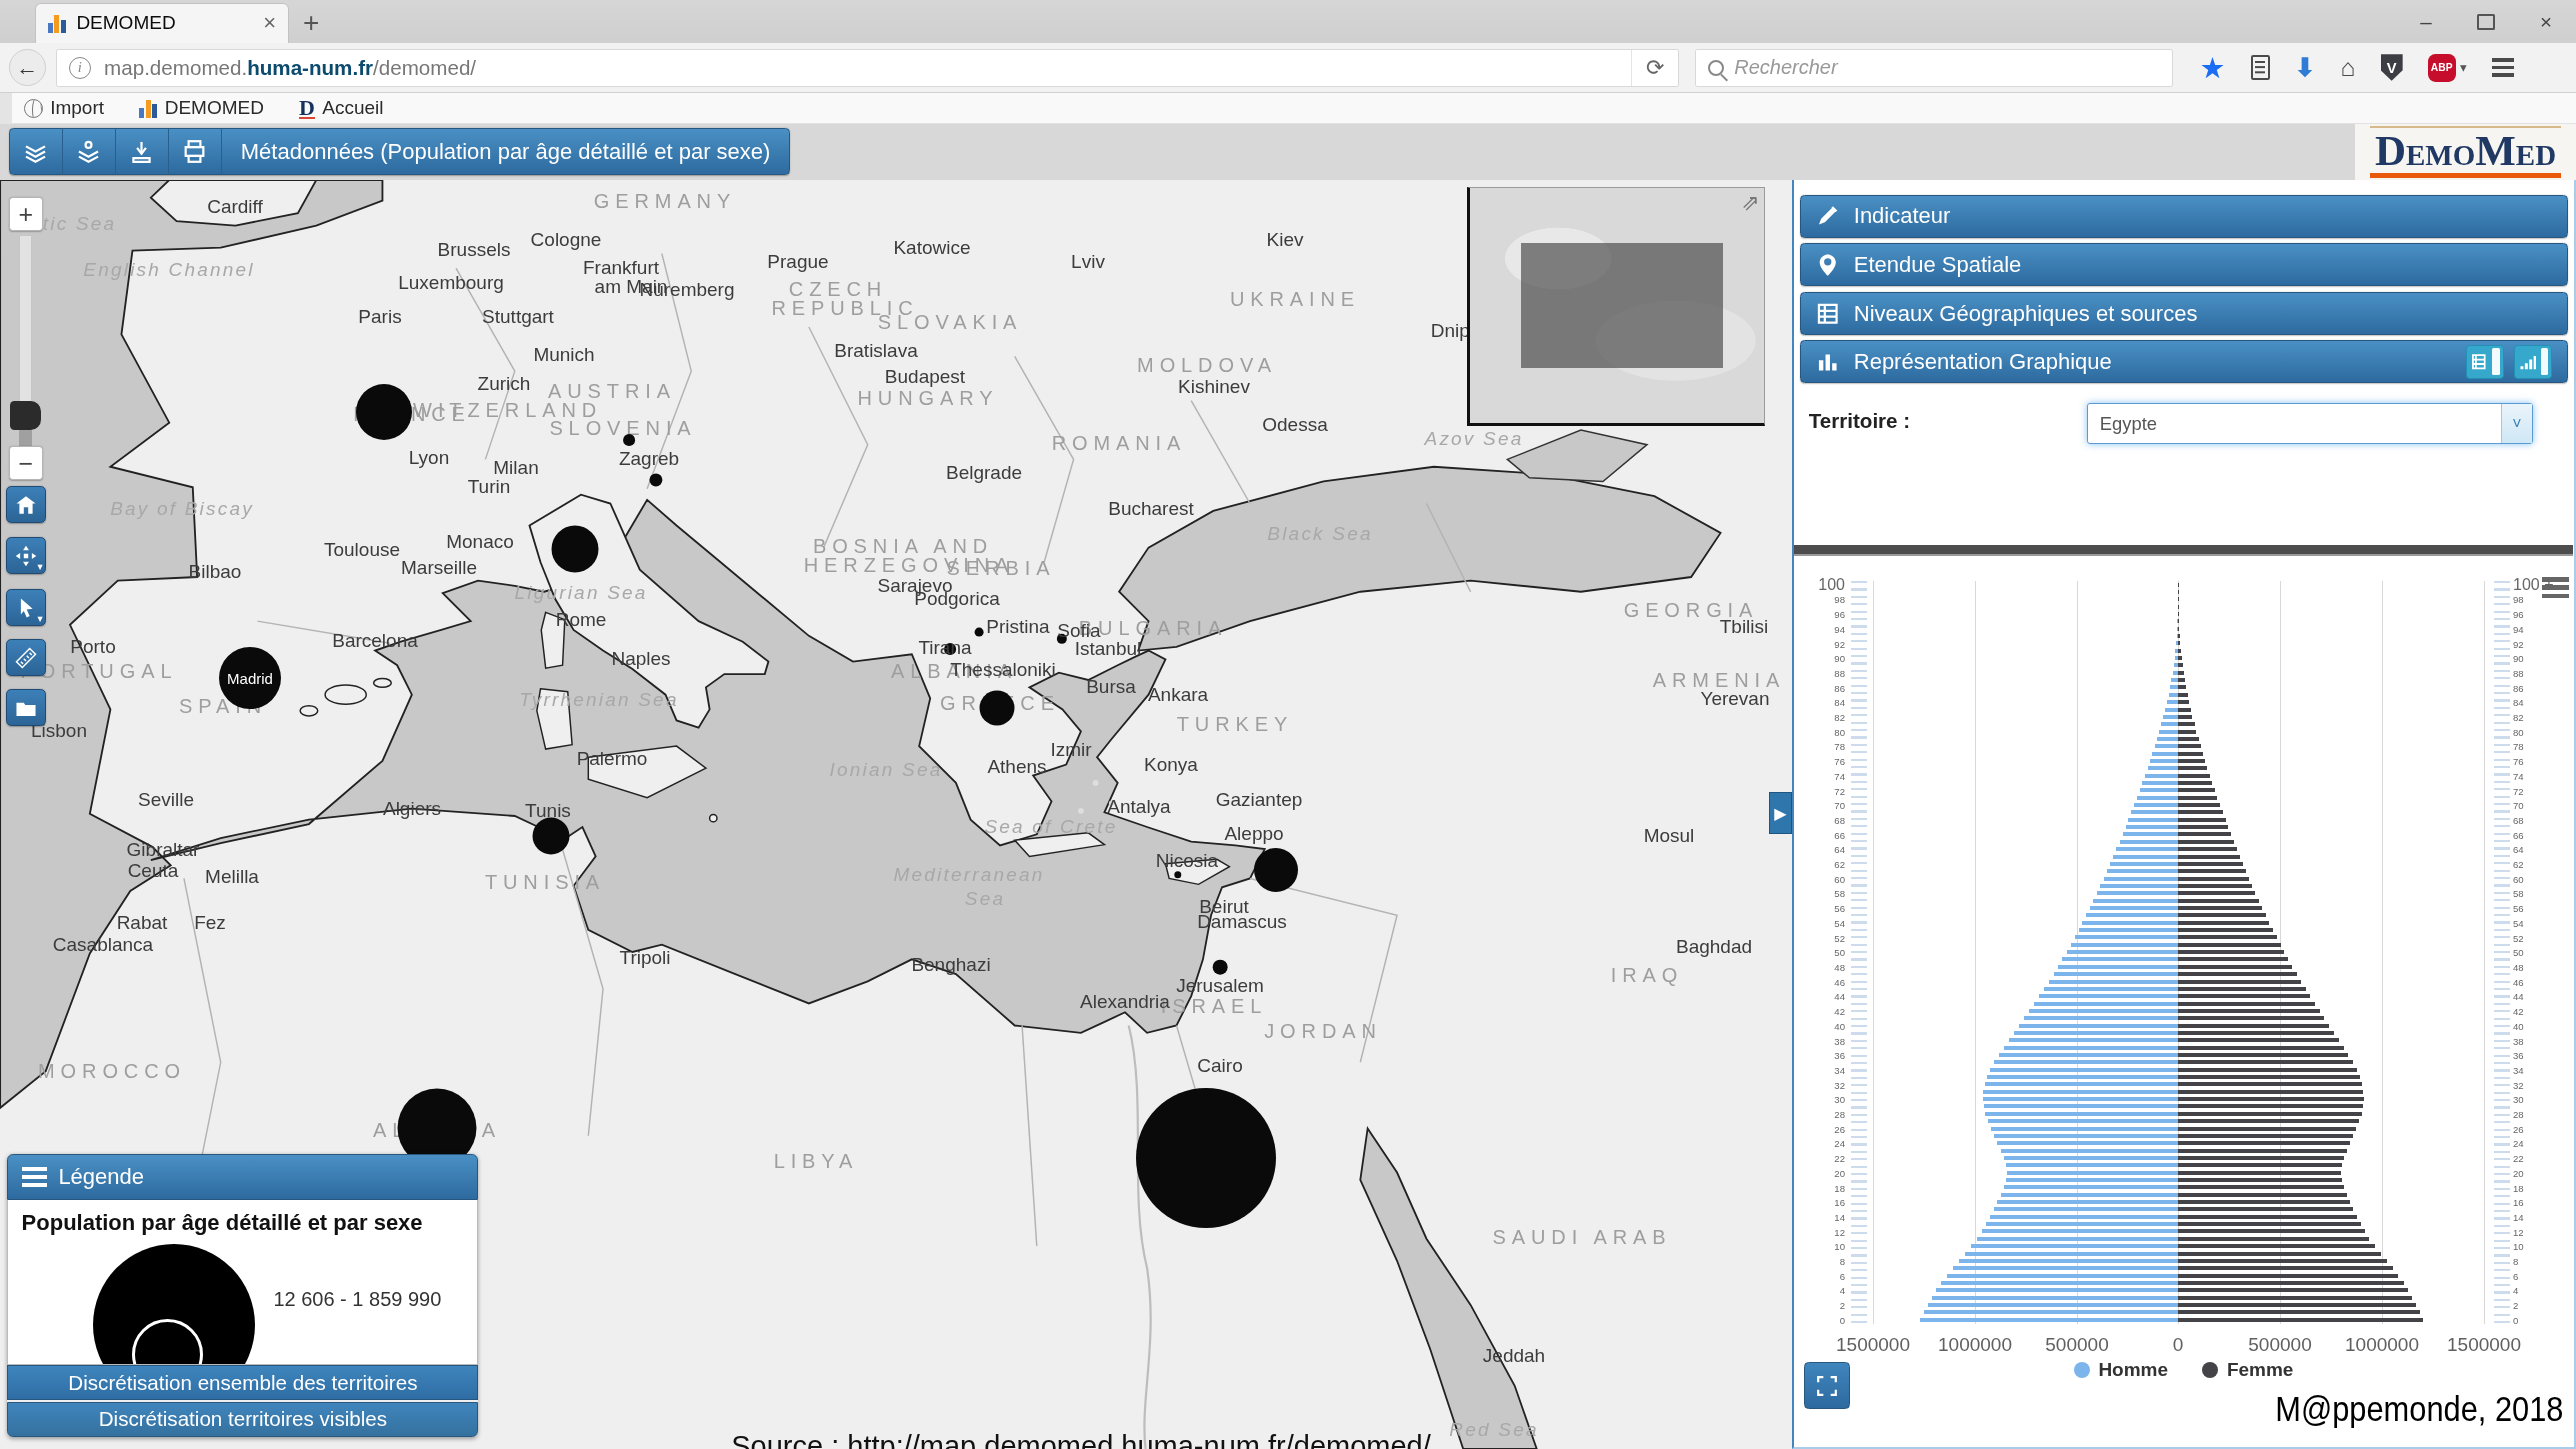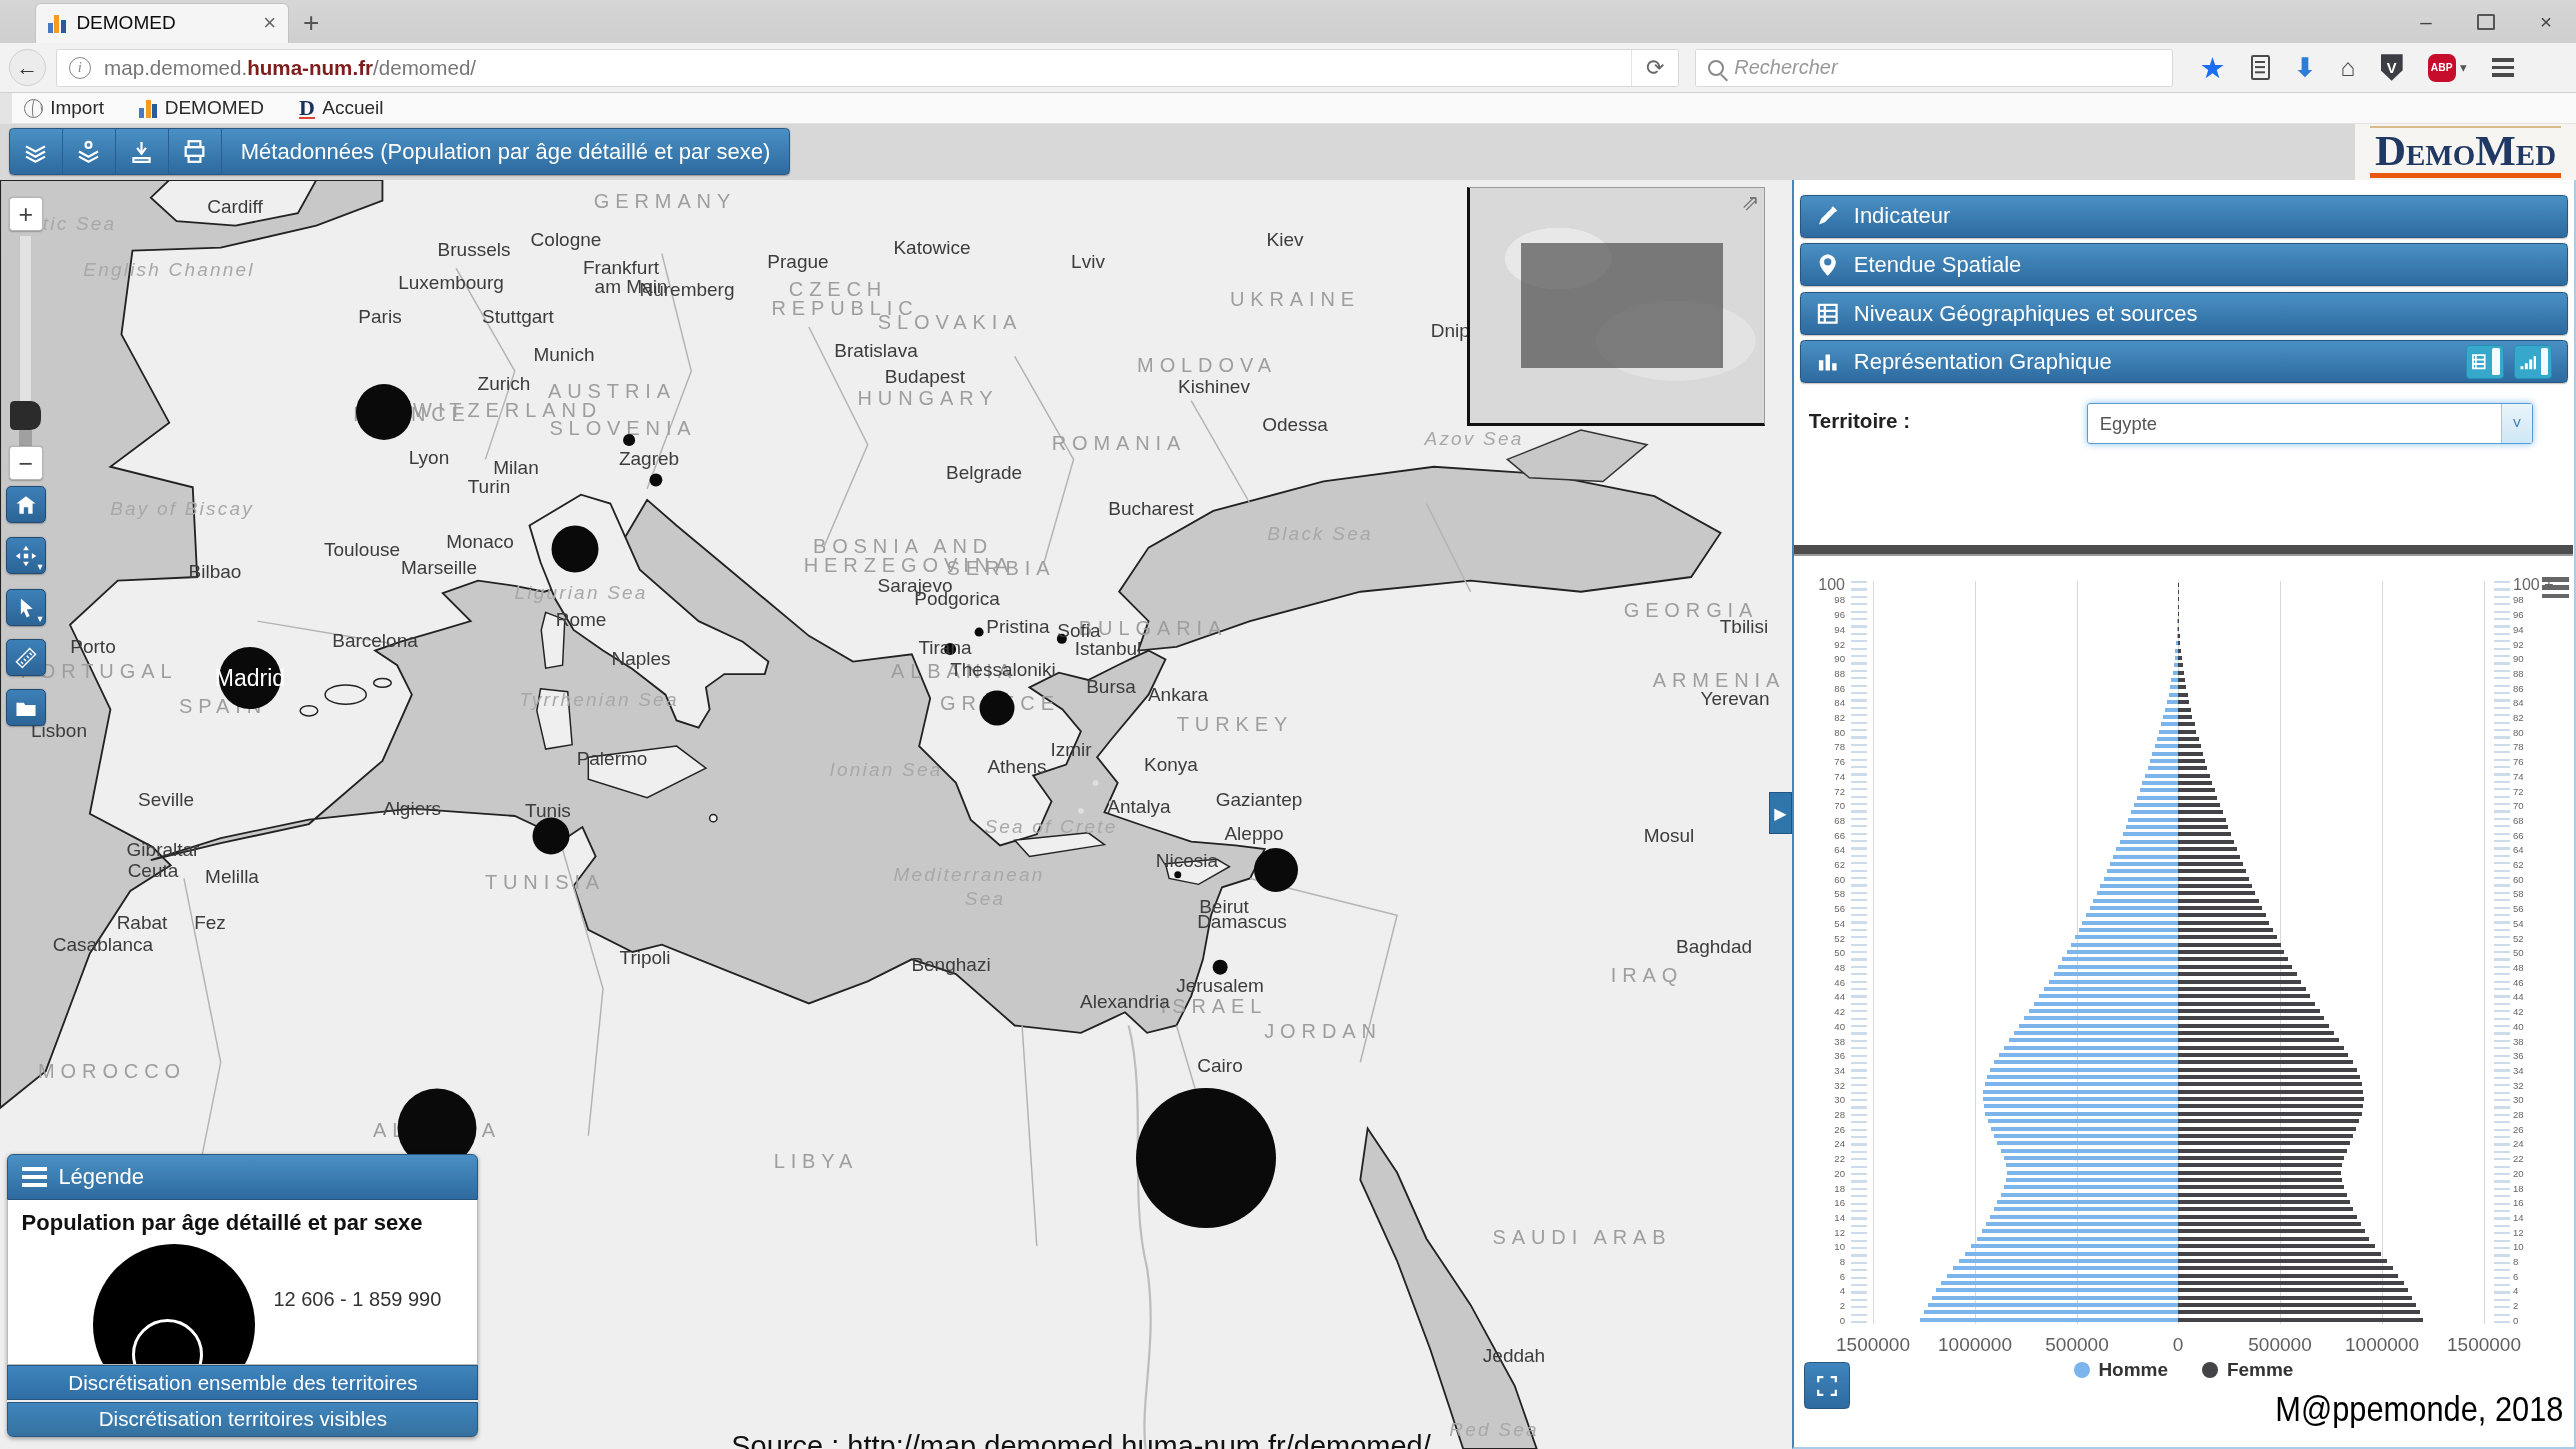--- a/index.html
+++ b/index.html
@@ -17,21 +17,21 @@
   .newtab { position:absolute; left:303px; top:7.4px; font-size:28px; color:#555; }
   .winctl { position:absolute; top:0; right:0; height:43px; display:flex; }
   .winctl > div { width:60px; height:43px; display:flex; align-items:center; justify-content:center; color:#444; font-size:20.6px; }
   .restore-box { width:17.6px; height:16px; border:2.2px solid #555; border-radius:1.5px; }
 
   #navbar { position:absolute; left:0; top:43px; width:2576px; height:50px; background:#f2f2f2; border-bottom:0.7px solid #d0d0d0; display:flex; align-items:center; }
   .backbtn { width:37px; height:37px; margin-left:8.8px; border-radius:50%; background:#ececec; border:0.7px solid #cfcfcf; display:flex; align-items:center; justify-content:center; font-size:22px; color:#3a3a3a; }
   .urlfield { position:relative; margin-left:10.3px; width:1623px; height:38px; background:#fff; border:0.7px solid #d8d8d8; border-radius:2.2px; display:flex; align-items:center; }
   .info-i { width:22px; height:22px; margin-left:11.8px; border:1.5px solid #888; border-radius:50%; color:#888; font-size:14.7px; font-family:"Liberation Serif",serif; display:flex; align-items:center; justify-content:center; font-style:italic; }
   .urltext { margin-left:13.2px; font-size:20.6px; color:#777; }
-  .urltext b { color:#7f1d1d; font-weight:bold; }
+  .urltext b { color:#0c4a6e; font-weight:bold; }
   .reload { margin-left:auto; width:47px; height:100%; border-left:0.7px solid #e4e4e4; display:flex; align-items:center; justify-content:center; font-size:22px; color:#666; }
   .searchfield { margin-left:16px; width:478px; height:38px; background:#fff; border:0.7px solid #d8d8d8; border-radius:2.2px; display:flex; align-items:center; gap:10.3px; padding:0 11.8px; }
   .mag { width:16px; height:16px; border:2.2px solid #888; border-radius:50%; position:relative; }
   .mag::after { content:""; position:absolute; width:2.2px; height:8.8px; background:#888; transform:rotate(-45deg); left:13.2px; top:11.8px; }
   .searchph { font-size:20px; color:#999; font-style:italic; }
   .navicons { display:flex; align-items:center; gap:25px; margin-left:26.5px; }
   .ni { font-size:25px; color:#4a4a4a; }
   .star { color:#1b6ef3; font-size:29px; }
   .dl { color:#2e7cd6; font-weight:bold; }
   .clip { width:19px; height:25px; border:2.2px solid #4a4a4a; border-radius:2.2px; position:relative; }
@@ -59,21 +59,21 @@
   #logo .big { font-size:43px; font-weight:bold; }
   #logo .sc  { font-size:29px; font-weight:bold;text-align:right; }
 
   
   #map { position:absolute; left:0; top:180px; width:1792px; height:1269px; background:#efefef; overflow:hidden; }
   #map svg.base { position:absolute; left:0; top:0; }
   .map-lbl { position:absolute; transform:translate(-50%,-50%); white-space:nowrap; }
   .lbl-c { font-size:19px; color:#3c3c3c; }
   .lbl-C { font-size:20px; color:#9e9e9e; letter-spacing:5.9px; }
   .lbl-s { font-size:19px; color:#a8a8a8; font-style:italic; letter-spacing:2.2px; }
-  .lbl-w { font-size:23px; color:#ffffff; z-index:6; }
+  .lbl-w { font-size:15px; color:#ffffff; z-index:6; }
   .circle { position:absolute; background:#0a0a0a; border-radius:50%; transform:translate(-50%,-50%); z-index:4; }
   .lbl-c { z-index:5; } .lbl-s { z-index:5; }
 
   
   #inset { position:absolute; left:1467px; top:7.4px; width:298px; height:239px; background:#d9d9d9; border:1.5px solid #9a9a9a; border-left:3.7px solid #111; border-bottom:3.7px solid #111; z-index:7; }
   #inset .land { position:absolute; left:0; top:0; width:100%; height:100%; background:
      radial-gradient(ellipse 88px 51px at 30% 30%, #e8e8e8 60%, transparent 61%),
      radial-gradient(ellipse 132px 66px at 70% 65%, #e3e3e3 60%, transparent 61%); }
   #inset .extent { position:absolute; left:51px; top:55px; width:202px; height:125px; background:rgba(60,60,60,.62); }
   #inset .resize { position:absolute; right:4.4px; top:1.5px; font-size:22px; color:#777; }

